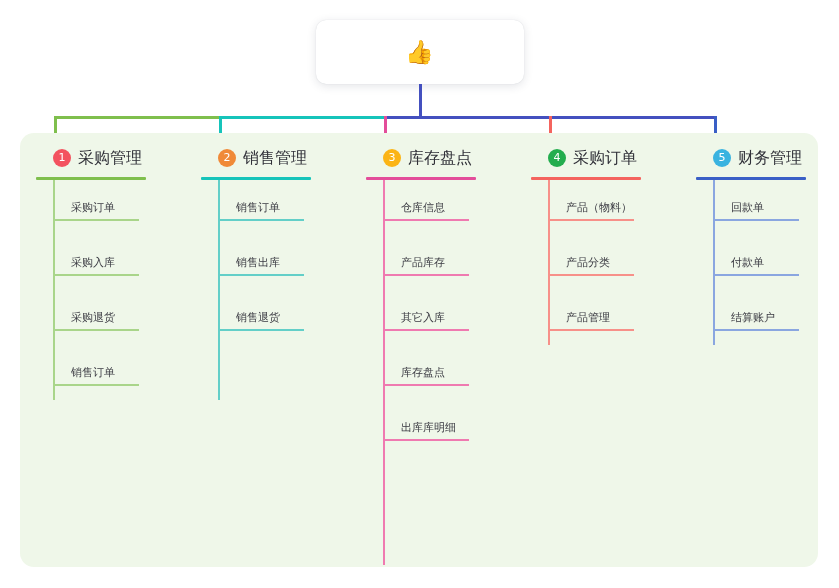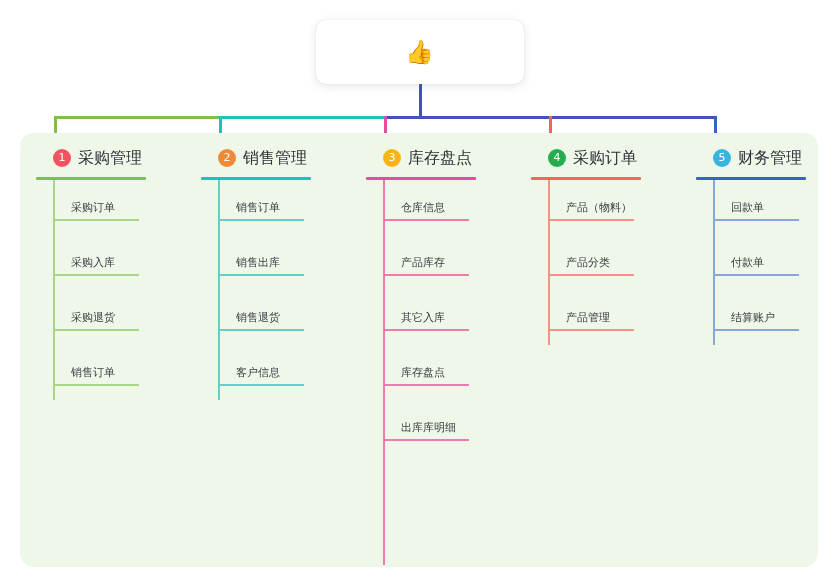--- a/index.html
+++ b/index.html
@@ -133,24 +133,20 @@
             <div class="leaf-rule" style="background: rgb(99, 207, 200);"></div>
           </div>
           <div class="leaf">
             <span class="leaf-label">销售出库</span>
             <div class="leaf-rule" style="background: rgb(99, 207, 200);"></div>
           </div>
           <div class="leaf">
             <span class="leaf-label">销售退货</span>
             <div class="leaf-rule" style="background: rgb(99, 207, 200);"></div>
           </div>
-          <div class="leaf">
-            <span class="leaf-label">客户信息</span>
-            <div class="leaf-rule" style="background: rgb(99, 207, 200);"></div>
-          </div>
         </div>
       </div>
       <div class="col" style="left: 366px;">
         <div class="col-head">
           <span class="badge" style="background: rgb(251, 180, 22);">3</span>
           <span class="col-title">库存盘点</span>
         </div>
         <div class="col-rule" style="background: rgb(227, 77, 154); width: 110px;"></div>
         <div class="leaves">
           <div class="spine" style="background: rgb(239, 122, 176); height: 385px;"></div>

